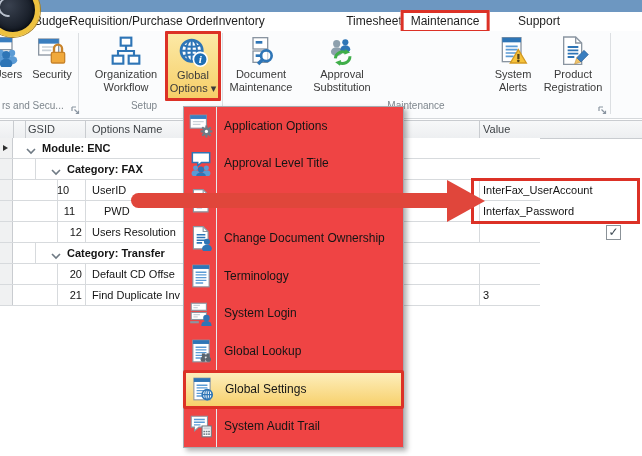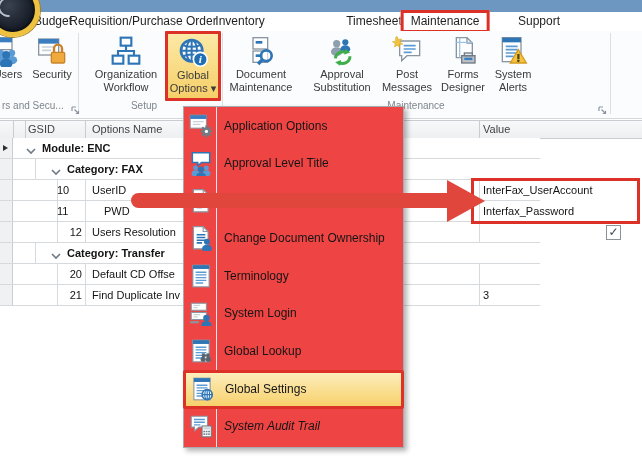--- a/index.html
+++ b/index.html
@@ -177,63 +177,49 @@
             <path d="M14.5 10.5l3.6 2.6-4.4 1.6z" fill="#3fae49"></path>
             <path d="M18 16a5.5 5.5 0 01-8.5 4.5" fill="none" stroke="#3fae49" stroke-width="2.2"></path>
             <path d="M10.5 23l-3.6-2.6 4.4-1.6z" fill="#3fae49"></path>
           </svg>
         </div>
         <div class="rlbl">
           <div>Approval</div>
           <div>Substitution</div>
         </div>
       </div>
-      <div class="ribbon-btn" style="left: 407px;">
-        <div class="ric">
-          <svg width="32" height="32" viewBox="0 0 24 24">
-            <path d="M6.5 4.5h15v11h-9.5l-4 3.8v-3.8h-1.5z" fill="#fff" stroke="#8a95a1"></path>
-            <path d="M9.5 8h9M9.5 10.5h9M9.5 13h6" stroke="#5b9bd5" stroke-width="1.3"></path>
-            <path d="M4.5 1l1 2.4 2.5-.4-1.3 2.2L9 7l-2.7-.1.2 2.6-1.8-1.9L2.6 9l.6-2.6L1 5l2.6-.4L3.4 2z" fill="#f2c23e" stroke="#d9a21a" stroke-width="0.4"></path>
-          </svg>
-        </div>
-        <div class="rlbl">
-          <div>Post</div>
-          <div>Messages</div>
-        </div>
-      </div>
-      <div class="ribbon-btn" style="left: 463px;">
-        <div class="ric">
-          <svg width="32" height="32" viewBox="0 0 24 24">
-            <path d="M7 2h8l4 4v11H7z" fill="#fff" stroke="#8a95a1"></path>
-            <path d="M15 2v4h4" fill="none" stroke="#8a95a1"></path>
-            <path d="M9.5 2v15M7 5.5h12" stroke="#9dc3e6" stroke-width="1"></path>
-            <rect x="11" y="15.5" width="10" height="5.5" fill="#b9c0c7" stroke="#6f7a84"></rect>
-            <rect x="13" y="13.5" width="6" height="2" fill="#e8ebee" stroke="#6f7a84"></rect>
-            <rect x="13" y="17" width="6" height="1.8" fill="#3a7ebf"></rect>
-          </svg>
-        </div>
-        <div class="rlbl">
-          <div>Forms</div>
-          <div>Designer</div>
-        </div>
-      </div>
       <div class="ribbon-btn" style="left: 513px;">
         <div class="ric">
           <svg width="32" height="32" viewBox="0 0 24 24">
             <rect x="4" y="2" width="14" height="18" fill="#fff" stroke="#8a95a1"></rect>
             <rect x="4" y="2" width="14" height="3.5" fill="#2e75b6"></rect>
             <path d="M6.5 8.5h9M6.5 11h9M6.5 13.5h9M6.5 16h6" stroke="#5b9bd5" stroke-width="1.3"></path>
             <path d="M16 11l6 10H10z" fill="#f6c33c" stroke="#d49a22"></path>
             <rect x="15.2" y="14.2" width="1.7" height="3.8" fill="#55431a"></rect>
             <circle cx="16" cy="19.4" r="1" fill="#55431a"></circle>
           </svg>
         </div>
         <div class="rlbl">
           <div>System</div>
           <div>Alerts</div>
+        </div>
+      </div>
+      <div class="ribbon-btn" style="left: 573px;">
+        <div class="ric">
+          <svg width="32" height="32" viewBox="0 0 24 24">
+            <path d="M5 1.5h9l4.5 4.5v16H5z" fill="#fff" stroke="#8a95a1"></path>
+            <path d="M14 1.5V6h4.5" fill="none" stroke="#8a95a1"></path>
+            <path d="M8 9h8M8 11.5h8M8 14h8M8 16.5h5" stroke="#2e75b6" stroke-width="1.4" fill="none"></path>
+            <path d="M13.2 21.8l1.6-4.8 3.2 3.2z" fill="#f0c36a" stroke="#b98d3d" stroke-width=".4"></path>
+            <path d="M14.8 17l5.5-5.5 3.2 3.2-5.5 5.5z" fill="#3a7ebf" stroke="#2e5f94" stroke-width=".5"></path>
+          </svg>
+        </div>
+        <div class="rlbl">
+          <div>Product</div>
+          <div>Registration</div>
         </div>
       </div>
       <div class="grouplbl" style="left: 2px;">rs and Secu...</div>
       <div class="grouplbl" style="left: 144px; transform: translateX(-50%);">Setup</div>
       <div class="grouplbl" style="left: 416px; transform: translateX(-50%);">Maintenance</div>
       <div class="launcher" style="left: 71px;"><svg width="9" height="9" viewBox="0 0 9 9">
           <path d="M1 1h4M1 1v4" fill="none" stroke="#8a95a1" stroke-width="1.2"></path>
           <path d="M3.5 3.5l4 4M7.5 4.8V7.5H4.8" fill="none" stroke="#8a95a1" stroke-width="1.2"></path>
         </svg></div>
       <div class="launcher" style="left: 598px;"><svg width="9" height="9" viewBox="0 0 9 9">
@@ -275,21 +261,21 @@
         <div class="vline" style="left: 479px;"></div>
         <div class="gtxt" style="left: 57px; width: 25px; text-align: left;">10</div>
         <div class="gtxt" style="left: 92px;">UserID</div>
         <div class="gtxt" style="left: 483px;">InterFax_UserAccount</div>
       </div>
       <div class="grow" style="top: 201px;">
         <div class="ind"></div>
         <div class="vline" style="left: 57px;"></div>
         <div class="vline" style="left: 85px;"></div>
         <div class="vline" style="left: 479px;"></div>
-        <div class="gtxt" style="left: 57px; width: 25px; text-align: left;">11</div>
+        <div class="gtxt" style="left: 57px; width: 25px; text-align: center;">11</div>
         <div class="gtxt" style="left: 92px; margin-left: 12px;">PWD</div>
         <div class="gtxt" style="left: 483px;">Interfax_Password</div>
       </div>
       <div class="grow" style="top: 222px;">
         <div class="ind"></div>
         <div class="vline" style="left: 57px;"></div>
         <div class="vline" style="left: 85px;"></div>
         <div class="vline" style="left: 479px;"></div>
         <div class="gtxt" style="left: 57px; width: 25px; text-align: right;">12</div>
         <div class="gtxt" style="left: 92px;">Users Resolution</div>
@@ -406,21 +392,21 @@
         <div class="mic"><svg width="26" height="26" viewBox="0 0 24 24">
             <rect x="4.5" y="2" width="15" height="20" fill="#fff" stroke="#8a95a1"></rect>
             <rect x="4.5" y="2" width="15" height="3.5" fill="#2e75b6"></rect>
             <path d="M7 8.5h10M7 11h10M7 13.5h10M7 16h10M7 18.5h7" stroke="#5b9bd5" stroke-width="1.3" fill="none"></path>
             <circle cx="16.8" cy="17.2" r="4.6" fill="#fff" stroke="#2e75b6" stroke-width="1.6"></circle>
             <path d="M12.2 17.2h9.2M16.8 12.6v9.2" stroke="#2e75b6" stroke-width="1.1"></path>
             <ellipse cx="16.8" cy="17.2" rx="2.2" ry="4.6" fill="none" stroke="#2e75b6" stroke-width="1.1"></ellipse>
           </svg></div>
         <div class="mlbl">Global Settings</div>
       </div>
-      <div class="mitem" style="top: 300.6px; font-style: italic;">
+      <div class="mitem" style="top: 300.6px;">
         <div class="mic"><svg width="26" height="26" viewBox="0 0 24 24">
             <path d="M3 3h15v10h-8l-4 3.5V13H3z" fill="#fff" stroke="#8a95a1"></path>
             <path d="M5.5 6h10M5.5 8.5h10M5.5 11h6" stroke="#5b9bd5" stroke-width="1.3"></path>
             <rect x="13" y="12" width="8.5" height="10" fill="#fff" stroke="#6f7a84"></rect>
             <rect x="14.2" y="13.2" width="6" height="2" fill="#c9d1d8"></rect>
             <g fill="#6f7a84">
               <rect x="14.2" y="16.4" width="1.6" height="1.4"></rect>
               <rect x="16.4" y="16.4" width="1.6" height="1.4"></rect>
               <rect x="18.6" y="16.4" width="1.6" height="1.4"></rect>
               <rect x="14.2" y="18.8" width="1.6" height="1.4"></rect>

